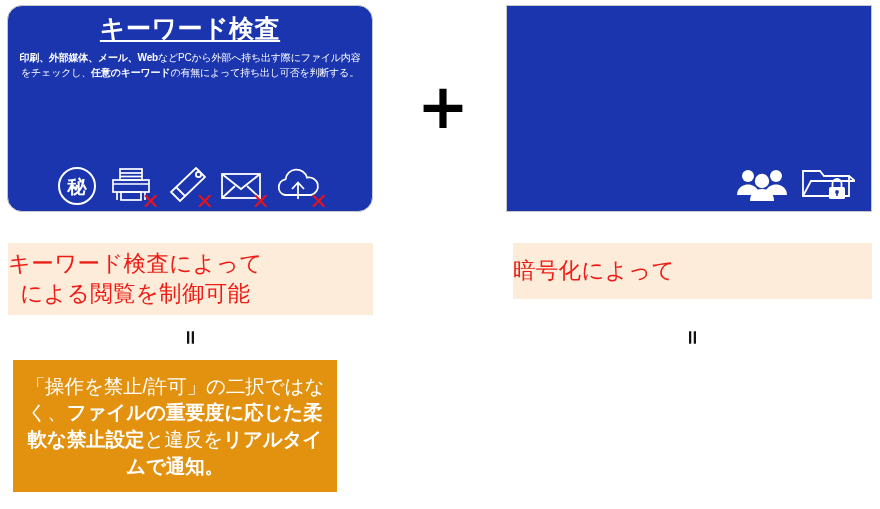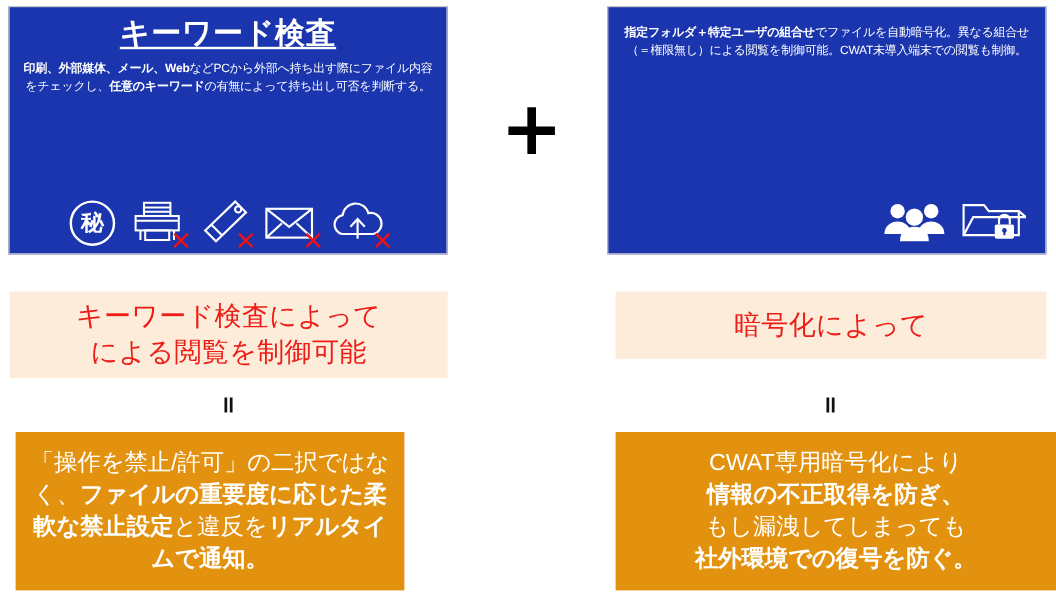--- a/index.html
+++ b/index.html
@@ -74,21 +74,21 @@
     color:#000000;
     line-height:1;
     font-family:"DejaVu Sans",sans-serif;
     text-align:center;
   }
 
   
   .panel-cream{
     background:#fcecd9;
     color:#ee1c16;
-    display:flex;align-items:center;justify-content:center;
+    display:flex;align-items:center;justify-content:flex-start;
     text-align:center;
     font-size:22.5px;
     line-height:1.34;
     letter-spacing:0.3px;
   }
 
   
   .equals{
     display:flex;align-items:center;justify-content:center;
     font-size:20px;font-weight:bold;color:#111111;
@@ -110,21 +110,21 @@
   }
   .panel-orange b{font-weight:bold;}
 
   svg{display:block;}
 </style>
 </head>
 <body>
 
 <div class="stage">
 
-  <div class="abs panel-blue" style="left:7px;top:5px;width:366px;height:207px;">
+  <div class="abs panel-blue" style="left:7px;top:5px;width:366px;height:207px;border-radius:15px;">
     <div class="panel-title">キーワード検査</div>
     <div class="panel-body">
       <b>印刷、外部媒体、メール、Web</b><span>などPCから外部へ持ち出す際にファイル内容をチェックし、</span><b>任意のキーワード</b><span>の有無によって持ち出し可否を判断する。</span>
     </div>
 
     <div class="panel-icons icons-left">
 
       <div class="icon-wrap" style="margin-right:8px;">
         <div class="maru-hi">秘</div>
       </div>
@@ -188,23 +188,20 @@
     <div>
       <span>「操作を禁止/許可」の二択ではなく、</span><b>ファイルの重要度に応じた柔軟な禁止設定</b><span>と違反を</span><b>リアルタイムで通知。</b>
     </div>
   </div>
 
   <div class="abs plus-sign" style="left:393px;top:72px;width:100px;height:70px;line-height:70px;">
     <span>+</span>
   </div>
 
   <div class="abs panel-blue" style="left:506px;top:5px;width:366px;height:207px;">
-    <div class="panel-body">
-      <b>指定フォルダ＋特定ユーザの組合せ</b><span>でファイルを自動暗号化。異なる組合せ（＝権限無し）による閲覧を制御可能。CWAT未導入端末での閲覧も制御。</span>
-    </div>
 
     <div class="panel-icons icons-right">
 
       <div class="icon-wrap">
         <svg width="54" height="38" viewBox="0 0 54 38" fill="#ffffff">
           <circle cx="13" cy="11" r="6"></circle>
           <path d="M2 30 C2 22 9 19.5 13 19.5 C17 19.5 24 22 24 30 Z"></path>
           <circle cx="41" cy="11" r="6"></circle>
           <path d="M30 30 C30 22 37 19.5 41 19.5 C45 19.5 52 22 52 30 Z"></path>
           <circle cx="27" cy="16" r="7.2"></circle>
@@ -230,22 +227,14 @@
   <div class="abs panel-cream" style="left:513px;top:243px;width:359px;height:56px;">
     <div>
       <div>暗号化によって</div>
     </div>
   </div>
 
   <div class="abs equals" style="left:513px;top:320px;width:359px;height:34px;">
     <span>=</span>
   </div>
 
-  <div class="abs panel-orange" style="left:513px;top:360px;width:367px;height:132px;">
-    <div>
-      <div>CWAT専用暗号化により</div>
-      <div style="font-weight:bold;">情報の不正取得を防ぎ、</div>
-      <div>もし漏洩してしまっても</div>
-      <div style="font-weight:bold;">社外環境での復号を防ぐ。</div>
-    </div>
-  </div>
 
 </div>
 
 </body></html>

